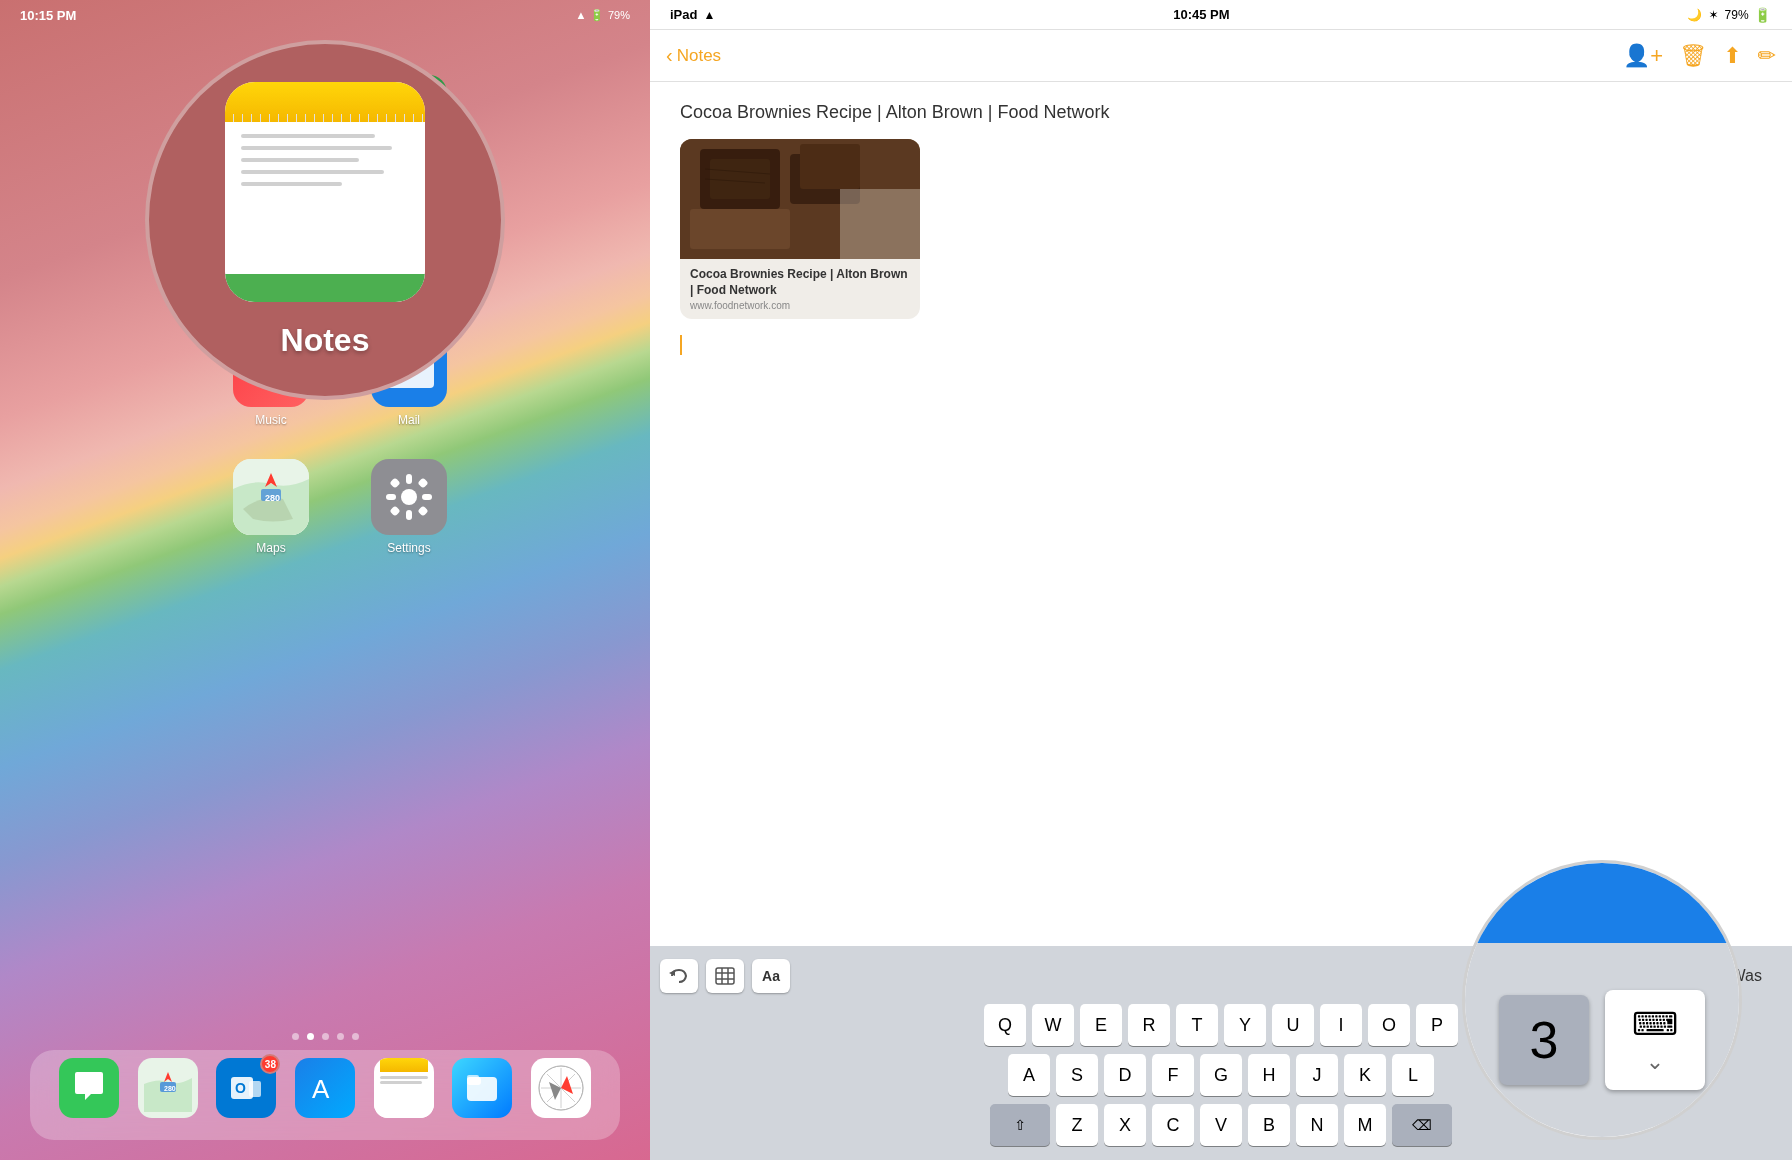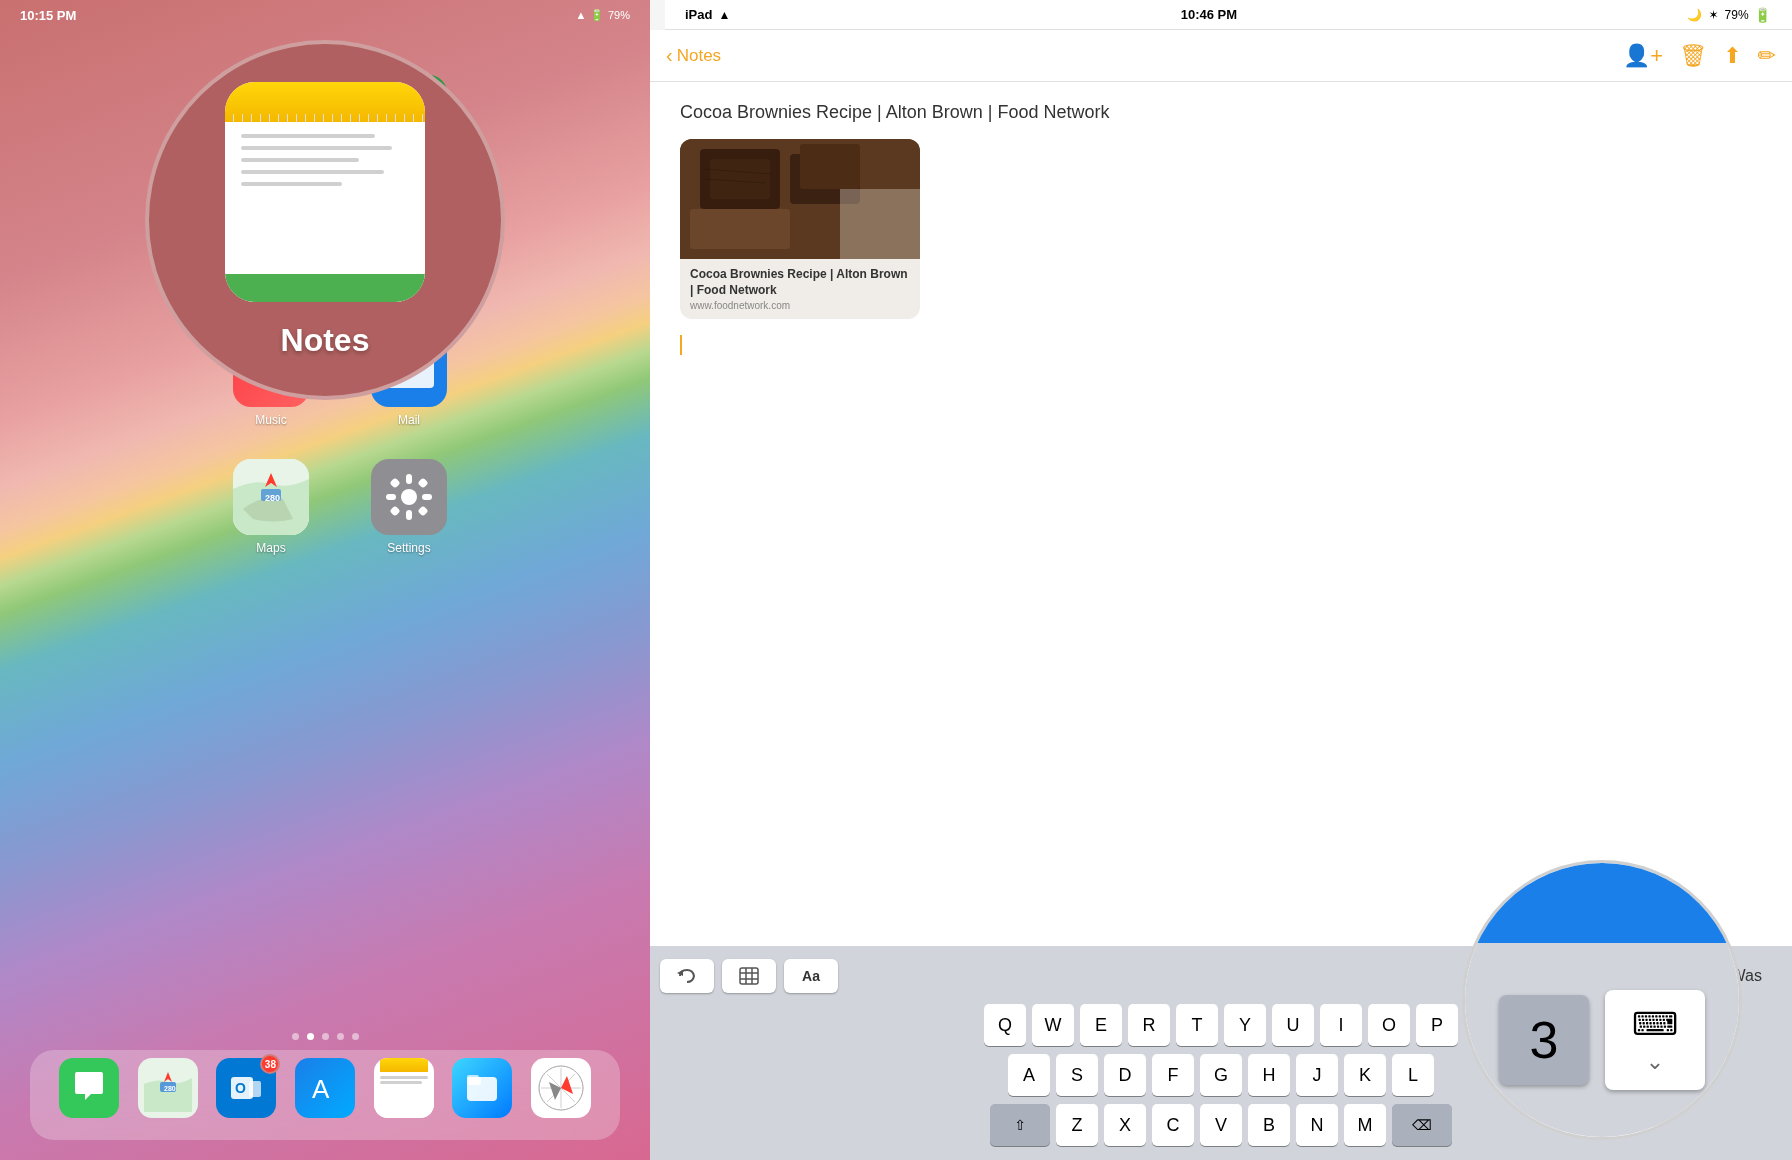--- a/index.html
+++ b/index.html
@@ -249,21 +249,20 @@
 
     
     .status-bar-right {
       height: 30px;
       background: white;
       display: flex;
       align-items: center;
       justify-content: space-between;
       padding: 0 20px;
       border-bottom: 1px solid #e0e0e0;
-      margin-left: 15px;
     }
     .status-left { display: flex; align-items: center; gap: 6px; font-size: 12px; }
     .status-right { display: flex; align-items: center; gap: 6px; font-size: 12px; }
 
     
     .notes-toolbar {
       height: 52px;
       background: white;
       border-bottom: 1px solid #e0e0e0;
       display: flex;
@@ -358,21 +357,21 @@
     .keyboard-toolbar {
       height: 44px;
       background: #d1d5db;
       display: flex;
       align-items: center;
       padding: 0 10px;
       gap: 8px;
     }
 
     .kb-tool-btn {
-      width: 54px;
+      width: 38px;
       height: 34px;
       background: white;
       border-radius: 6px;
       display: flex;
       align-items: center;
       justify-content: center;
       font-size: 16px;
       cursor: pointer;
       box-shadow: 0 1px 2px rgba(0,0,0,0.3);
       color: #333;
@@ -742,21 +741,21 @@
   </div>
 </div>
 
 <div class="right-panel">
 
   <div class="status-bar-right">
     <div class="status-left">
       <span style="font-size:13px; font-weight:600;">iPad</span>
       <span style="font-size:12px;">▲</span>
     </div>
-    <span style="font-size:13px; font-weight:600;">10:46 PM</span>
+    <span style="font-size:13px; font-weight:600;">10:45 PM</span>
     <div class="status-right">
       <span>🌙</span>
       <span>✶</span>
       <span style="font-size:12px;">79%</span>
       <span style="font-size:14px;">🔋</span>
     </div>
   </div>
 
   <div class="notes-toolbar">
     <div class="back-btn">

